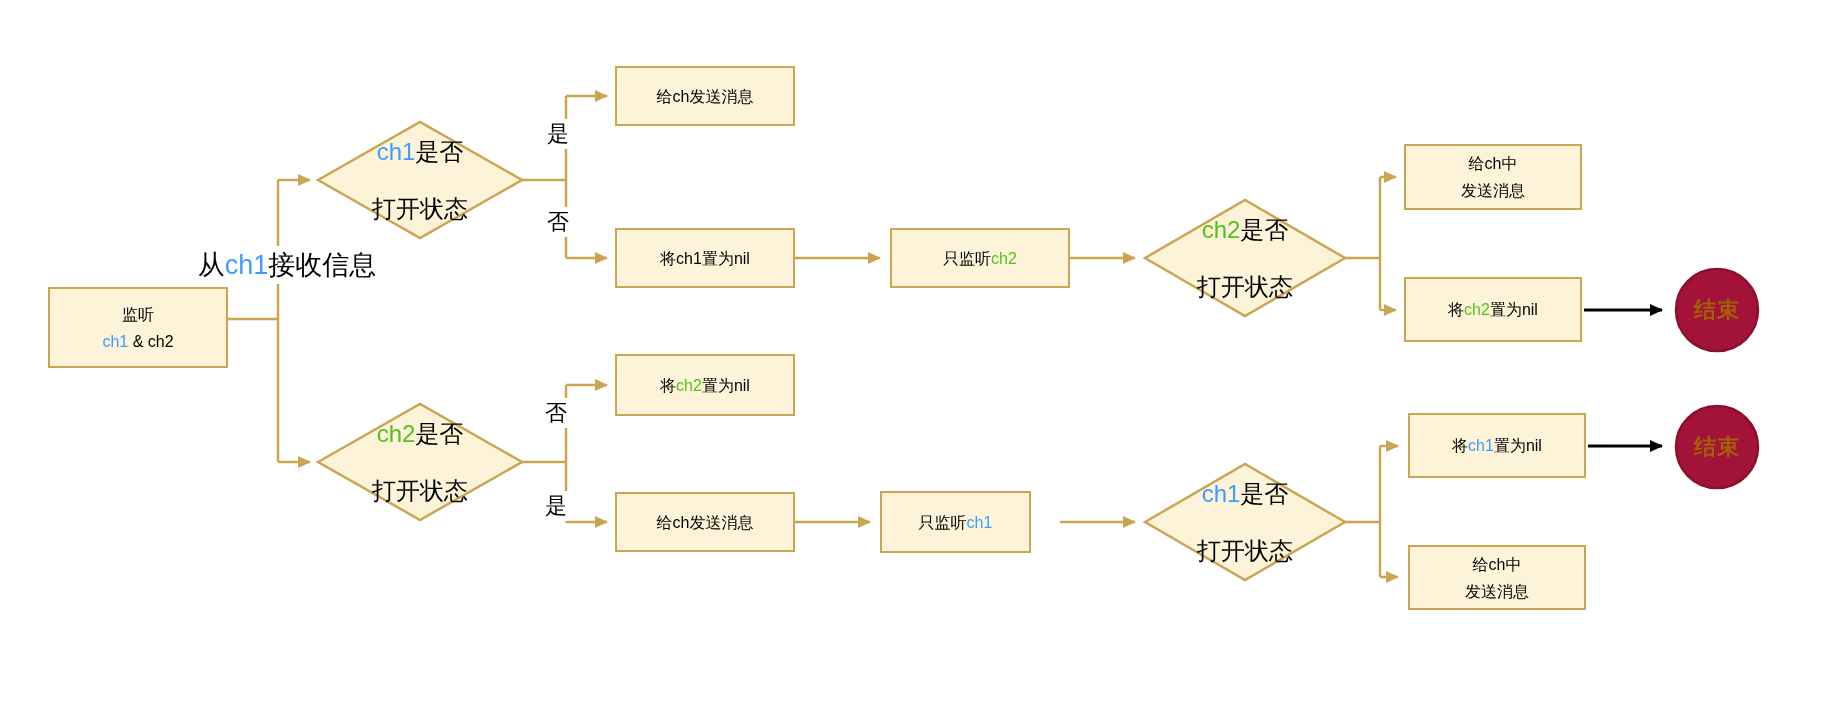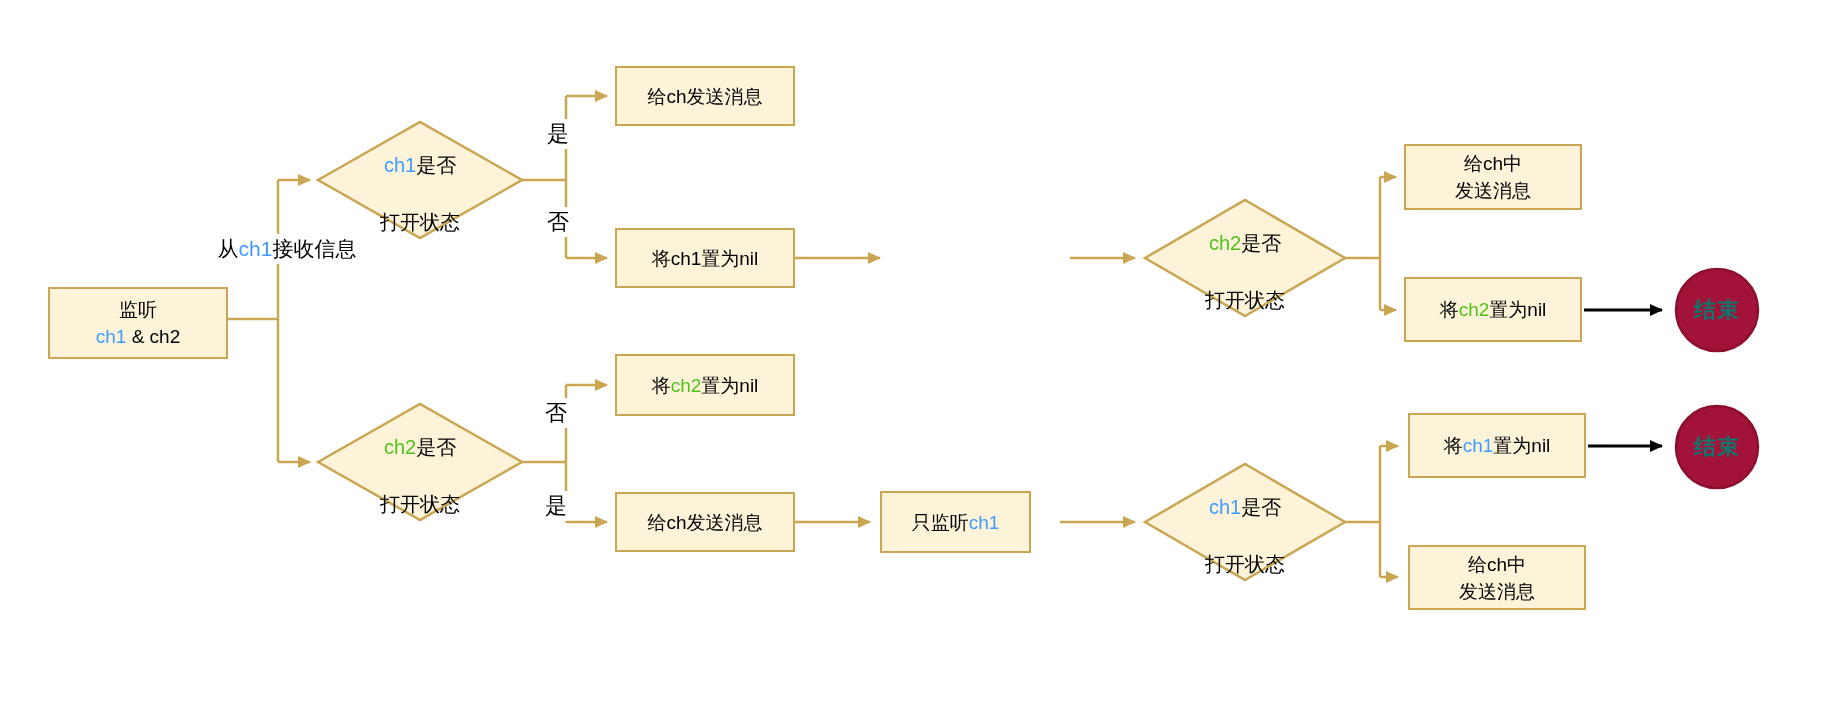--- a/index.html
+++ b/index.html
@@ -1,29 +1,29 @@
 <!DOCTYPE html>
 <html><head>
 <meta charset="utf-8">
 <style>
   html,body{margin:0;padding:0;background:#ffffff;}
   body{font-family:"Liberation Sans","DejaVu Sans",sans-serif;}
   .canvas{position:relative;width:1846px;height:706px;background:#ffffff;overflow:hidden;}
   .wires{position:absolute;left:0;top:0;width:1846px;height:706px;}
   .node{position:absolute;box-sizing:border-box;background:#FCF3D9;border:2px solid #CBA652;
         display:flex;flex-direction:column;align-items:center;justify-content:center;
-        font-size:19px;line-height:27px;color:#000;white-space:nowrap;}
-  .dtext{position:absolute;display:flex;flex-direction:column;align-items:center;justify-content:space-between;
-         font-size:20px;line-height:26px;color:#000;text-align:center;white-space:nowrap;gap:31px;}
-  .blabel{position:absolute;font-size:21px;color:#000;background:#ffffff;text-align:center;
-          white-space:nowrap;padding:1px 2px;}
+        font-size:16px;line-height:27px;color:#000;white-space:nowrap;}
+  .dtext{position:absolute;display:flex;flex-direction:column;align-items:center;justify-content:center;
+         font-size:24px;line-height:26px;color:#000;text-align:center;white-space:nowrap;gap:31px;}
+  .blabel{position:absolute;font-size:27px;color:#000;background:#ffffff;text-align:center;
+          white-space:nowrap;padding:1px 2px;margin-top:12px;}
   .elabel{position:absolute;font-size:22px;color:#000;background:#ffffff;text-align:center;
           white-space:nowrap;padding:0 1px;}
   .endtext{position:absolute;display:flex;align-items:center;justify-content:center;
-           color:#0f766e;font-size:22px;font-weight:bold;letter-spacing:1px;}
+           color:#a16207;font-size:22px;font-weight:bold;letter-spacing:1px;}
 </style>
 </head>
 <body>
 
 <div class="canvas">
 
   <svg class="wires" viewBox="0 0 1846 706">
     <defs>
       <marker id="ag" markerUnits="userSpaceOnUse" markerWidth="16" markerHeight="14" refX="12" refY="6" orient="auto">
         <path d="M0,0 L13,6 L0,12 Z" fill="#CBA652"></path>
@@ -71,33 +71,36 @@
       <polygon points="318,462 420,404 522,462 420,520"></polygon>
       <polygon points="1145,522 1245,464 1345,522 1245,580"></polygon>
     </g>
 
     <g fill="#A31239" stroke="#8C0F2E" stroke-width="2.5">
       <circle cx="1717" cy="310" r="41"></circle>
       <circle cx="1717" cy="447" r="41"></circle>
     </g>
   </svg>
 
-  <div class="node" style="left:48px;top:287px;width:180px;height:72px">
+  <div class="node" style="left:48px;top:287px;width:180px;height:81px">
     <div><span>监听</span></div>
     <div><span style="color: rgb(62, 155, 255);">ch1</span><span> &amp; ch2</span></div>
   </div>
 
   <div class="node" style="left:615px;top:66px;width:180px;height:60px">
     <div><span>给ch发送消息</span></div>
   </div>
 
   <div class="node" style="left:615px;top:228px;width:180px;height:60px">
     <div><span>将ch1置为nil</span></div>
   </div>
 
+  <div class="node" style="left:890px;top:228px;width:180px;height:60px">
+    <div><span>只监听</span><span style="color: rgb(83, 194, 29);">ch2</span></div>
+  </div>
 
   <div class="node" style="left:1404px;top:144px;width:178px;height:66px">
     <div><span>给ch中</span></div>
     <div><span>发送消息</span></div>
   </div>
 
   <div class="node" style="left:1404px;top:277px;width:178px;height:65px">
     <div><span>将</span><span style="color: rgb(83, 194, 29);">ch2</span><span>置为nil</span></div>
   </div>
 

